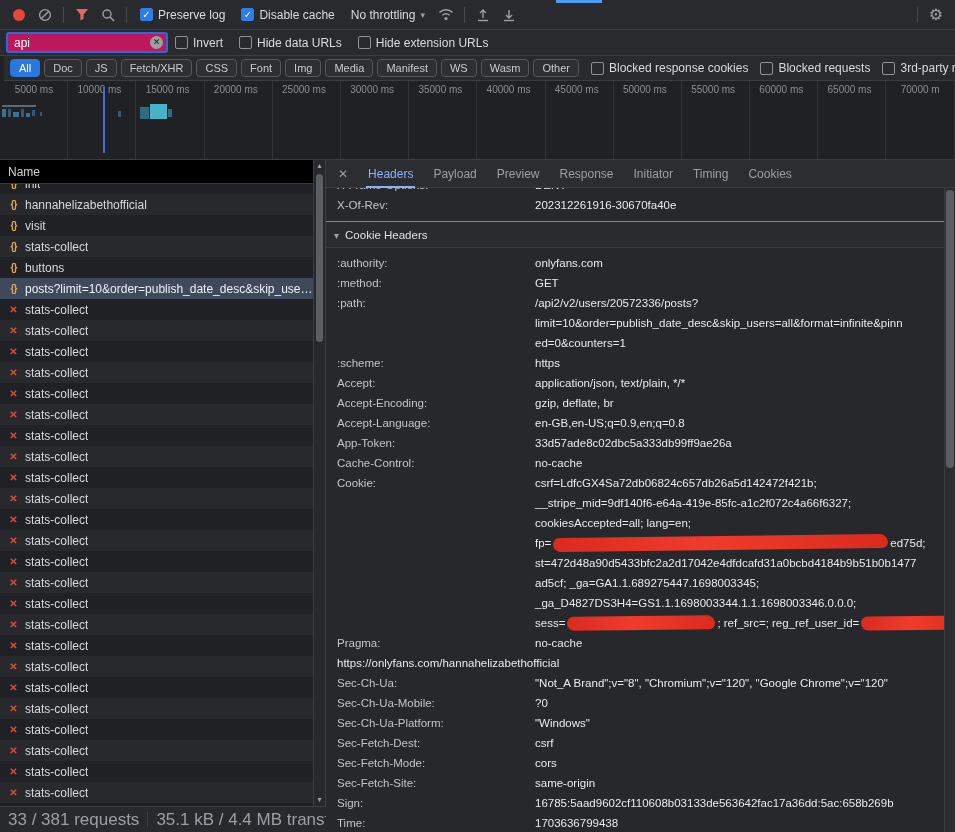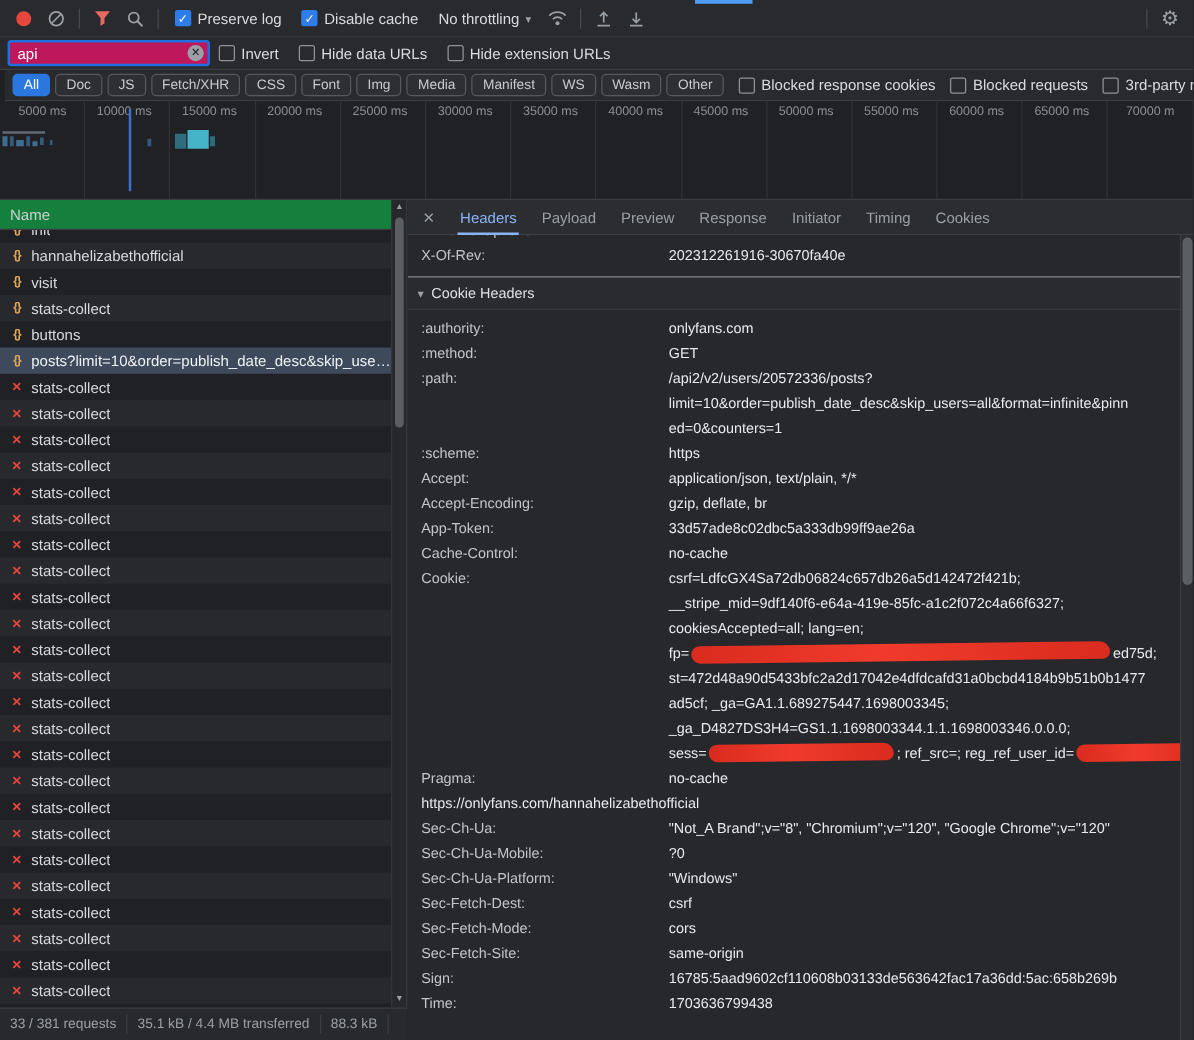--- a/index.html
+++ b/index.html
@@ -38,38 +38,38 @@
 
   
   #overview{position:absolute;top:81px;left:0;right:0;height:79px;background:#202124;border-bottom:1px solid #3a3d41;overflow:hidden}
   #tickrow{display:flex;height:79px}
   .tick{flex:0 0 68.2px;border-right:1px solid #2f3237;color:#8a8f94;font-size:10px;text-align:right;padding:3px 14px 0 0;white-space:nowrap;overflow:hidden}
   #ovbars{position:absolute;inset:0}
   .ovbar{position:absolute}
 
   
   #namepanel{position:absolute;top:160px;left:0;width:314px;bottom:26px;background:#202124;border-right:1px solid #3a3d41;overflow:hidden}
-  .nhead{position:relative;z-index:2;height:24px;line-height:24px;padding-left:8px;color:#cdd0d3;background:#15803d;border-bottom:1px solid #3a3d41}
+  .nhead{position:relative;z-index:2;height:24px;line-height:24px;padding-left:8px;color:#cdd0d3;background:#000000;border-bottom:1px solid #3a3d41}
   #nrows{position:relative;z-index:1;margin-top:-11px}
   .nrow{height:21px;display:flex;align-items:center;gap:5px;padding-left:7px;white-space:nowrap;overflow:hidden;color:#d7d9dc;cursor:pointer}
   .nrow:nth-child(even){background:#27292c}
   .nrow.selected{background:#3e4a5c;color:#eef1f4}
   .ricon{flex:none;width:13px;text-align:center;font-weight:bold;font-size:10px}
   .ricon.json{color:#e0a458;letter-spacing:-1px}
   .ricon.error{color:#e5473d}
   .rlabel{overflow:hidden;text-overflow:ellipsis}
 
   
   #nscroll{position:absolute;top:160px;left:314px;width:12px;bottom:26px;background:#26282b;border-right:1px solid #3a3d41}
   .sarrow{height:12px;line-height:12px;text-align:center;font-size:7px;color:#9aa0a6;cursor:pointer}
   .sarrow.bottom{position:absolute;bottom:0;left:0;right:0}
   .nthumb{position:absolute;top:14px;left:2px;right:2px;height:168px;background:#5b5e63;border-radius:4px}
 
   
-  #statusbar{position:absolute;left:0;bottom:0;width:326px;height:26px;background:#27292c;border-top:1px solid #3a3d41;display:flex;align-items:center;color:#9aa0a6;font-size:11px;overflow:hidden;white-space:nowrap}
+  #statusbar{position:absolute;left:0;bottom:0;width:326px;height:26px;background:#27292c;border-top:1px solid #3a3d41;display:flex;align-items:center;color:#9aa0a6;font-size:17px;overflow:hidden;white-space:nowrap}
   .sitem{padding:0 8px;border-right:1px solid #3c4043;height:15px;line-height:15px}
 
   
   #details{position:absolute;top:160px;left:326px;right:0;bottom:0;background:#26282b;overflow:hidden}
   #tabbar{height:28px;display:flex;align-items:center;background:#2b2d31;border-bottom:1px solid #3a3d41}
   .closex{padding:0 10px 0 12px;color:#9aa0a6;font-size:12px;cursor:pointer}
   .tab{padding:0 10px;height:28px;line-height:28px;color:#9aa0a6;position:relative;cursor:pointer;white-space:nowrap}
   .tab.active{color:#8ab4f8}
   .tab.active::after{content:"";position:absolute;left:8px;right:8px;bottom:0;height:2px;background:#8ab4f8}
   #dbody{position:absolute;top:28px;left:0;right:11px;bottom:0;overflow:hidden;font-size:11.5px}
@@ -441,20 +441,26 @@
               <div class="hline">application/json, text/plain, */*</div>
             </div>
           </div>
           <div class="hrow">
             <div class="hname">Accept-Encoding:</div>
             <div class="hval">
               <div class="hline">gzip, deflate, br</div>
             </div>
           </div>
           <div class="hrow">
+            <div class="hname">Accept-Language:</div>
+            <div class="hval">
+              <div class="hline">en-GB,en-US;q=0.9,en;q=0.8</div>
+            </div>
+          </div>
+          <div class="hrow">
             <div class="hname">App-Token:</div>
             <div class="hval">
               <div class="hline">33d57ade8c02dbc5a333db99ff9ae26a</div>
             </div>
           </div>
           <div class="hrow">
             <div class="hname">Cache-Control:</div>
             <div class="hval">
               <div class="hline">no-cache</div>
             </div>

